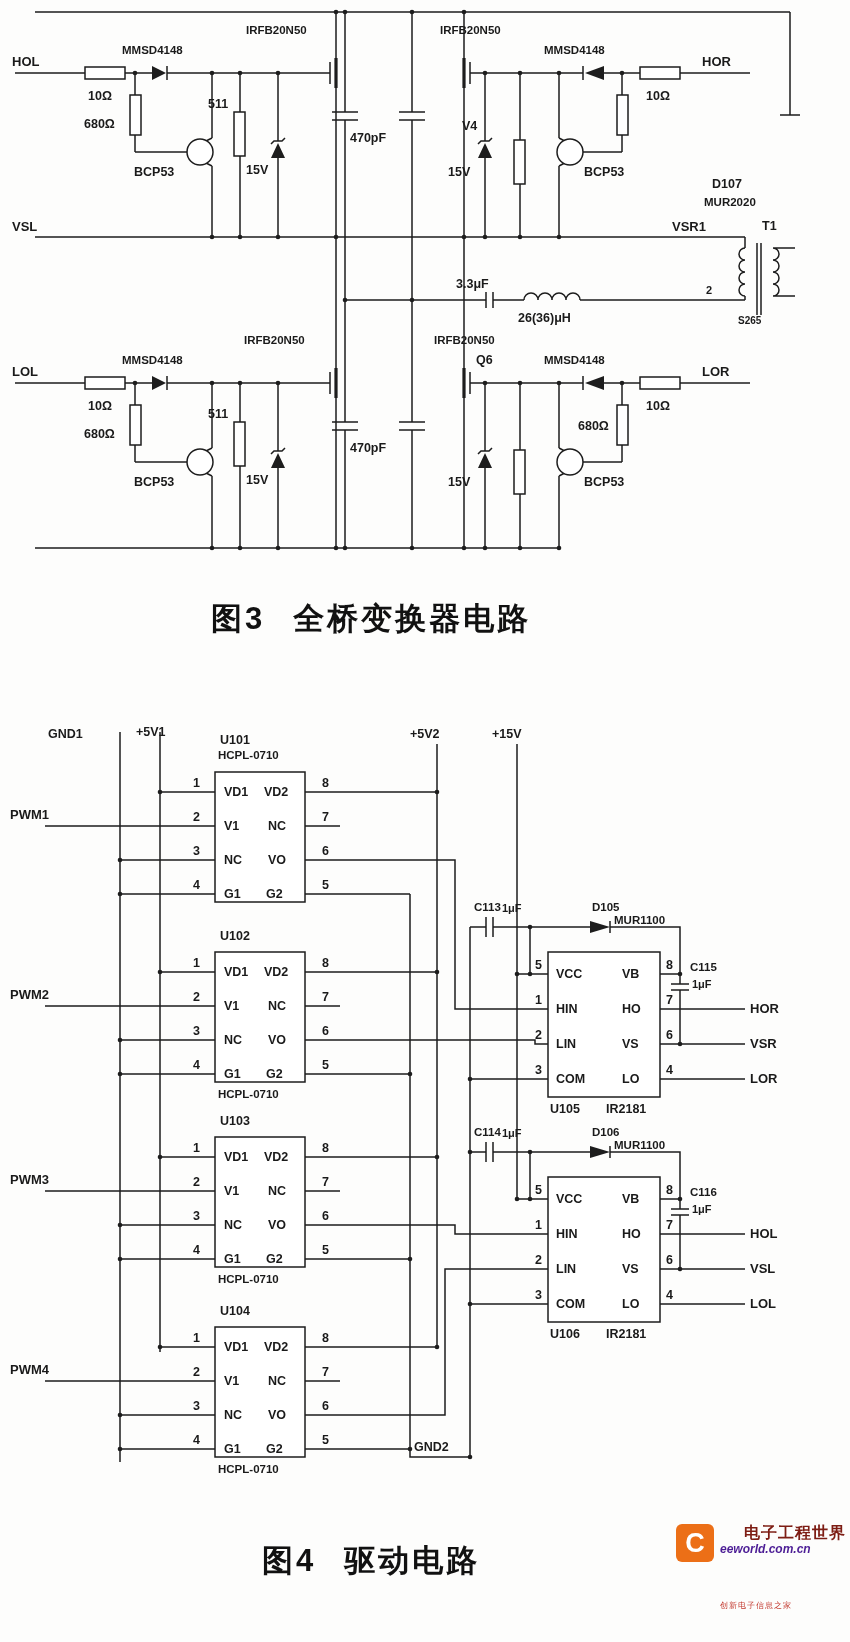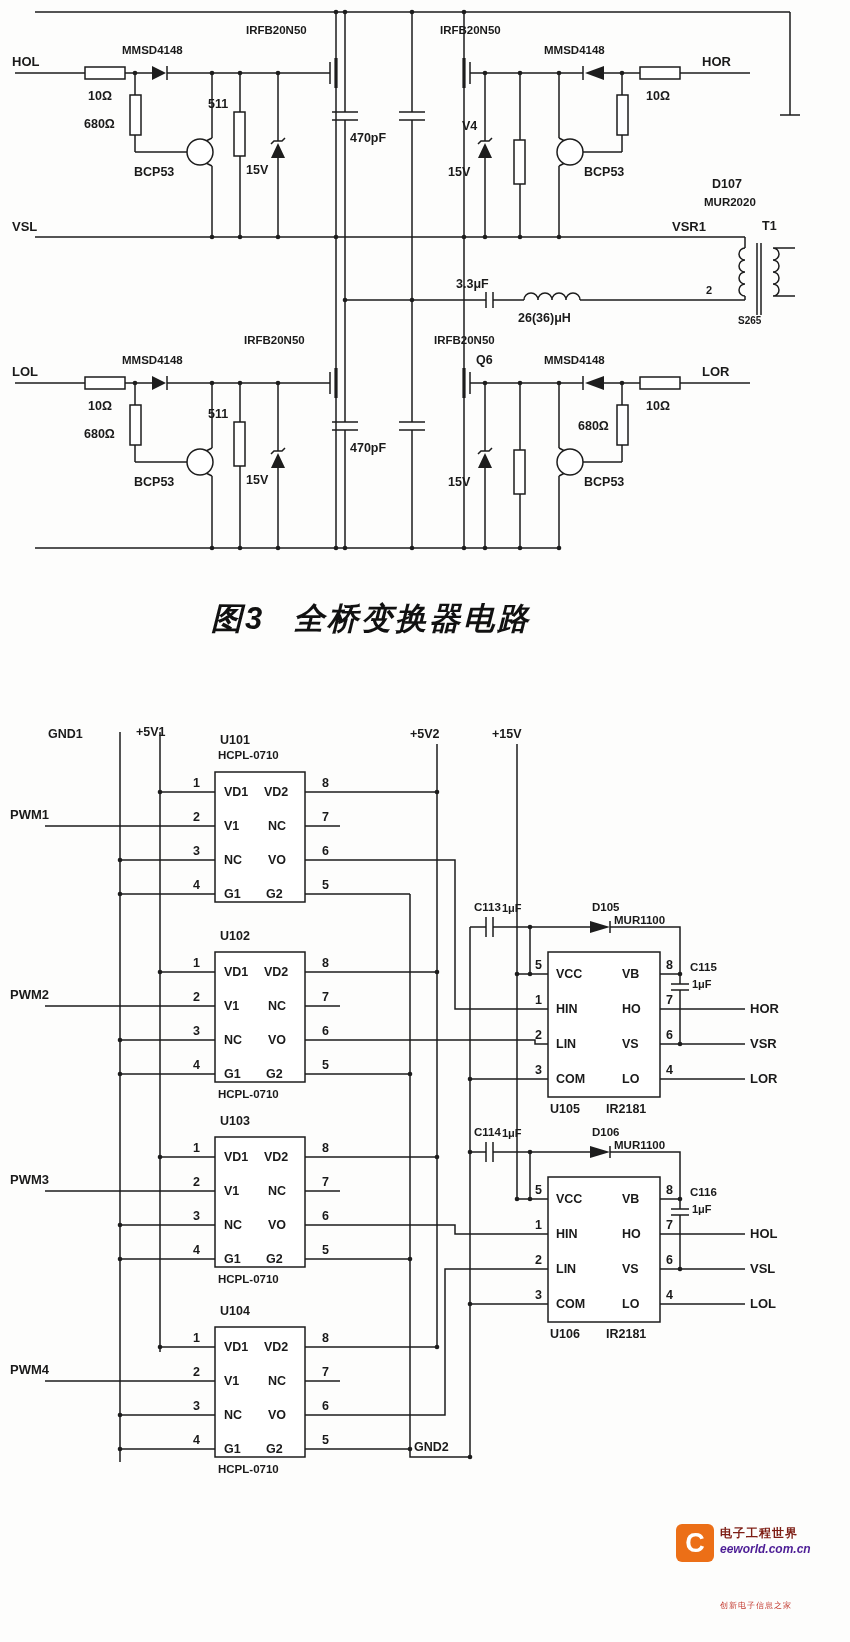--- a/index.html
+++ b/index.html
@@ -10,26 +10,26 @@
   .w{fill:none;stroke:#1d1d1d;stroke-width:1.5;}
   .ch{stroke-width:3.2;}
   .cmp{fill:#ffffff;stroke:#1d1d1d;stroke-width:1.5;}
   .blk{fill:#1d1d1d;stroke:none;}
   .dot{fill:#1d1d1d;}
   .s10{font-size:10px;}
   .s11{font-size:11px;}
   .s115{font-size:11.5px;}
   .s13{font-size:13px;}
   .caption{position:absolute;left:0;width:742px;text-align:center;font-size:31px;font-weight:900;
-           letter-spacing:3px;color:#111;font-style:italic;}
+           letter-spacing:3px;color:#111;}
   .caption .gap{margin-left:28px;}
   .watermark{position:absolute;left:676px;top:1524px;width:172px;display:flex;align-items:flex-start;}
   .wm-logo{width:38px;height:38px;background:#ec6f17;border-radius:6px;color:#fff;font-size:27px;
            font-weight:900;display:flex;align-items:center;justify-content:center;margin-right:6px;}
-  .wm-brand{color:#7d1d14;font-size:12px;font-weight:900;letter-spacing:1px;line-height:18px;}
+  .wm-brand{color:#7d1d14;font-size:16px;font-weight:900;letter-spacing:1px;line-height:18px;margin-left:24px;}
   .wm-url{color:#4c1d95;font-size:12px;font-weight:700;font-style:italic;line-height:14px;}
   .wm-slogan{color:#c2362b;font-size:8px;letter-spacing:1px;line-height:11px;margin-top:44px;}
 </style>
 </head>
 <body>
 
 <div class="page">
 
   <svg style="top:0" width="850" height="592" viewBox="0 0 850 592">
 
@@ -445,20 +445,23 @@
         <circle class="dot" cx="680" cy="252" r="2.3"></circle>
         <circle class="dot" cx="680" cy="322" r="2.3"></circle>
       <circle class="dot" cx="530" cy="430" r="2.3"></circle>
         <circle class="dot" cx="530" cy="477" r="2.3"></circle>
         <circle class="dot" cx="517" cy="477" r="2.3"></circle>
         <circle class="dot" cx="680" cy="477" r="2.3"></circle>
         <circle class="dot" cx="680" cy="547" r="2.3"></circle>
     </g>
   </svg>
 
+  <div class="caption" style="top:1540px">
+    <span>图4</span><span class="gap">驱动电路</span>
+  </div>
 
   <div class="watermark">
     <div class="wm-logo">
         <span>C</span>
       </div>
     <div class="wm-text">
       <div class="wm-brand">电子工程世界</div>
       <div class="wm-url">eeworld.com.cn</div>
       <div class="wm-slogan">创新电子信息之家</div>
     </div>

